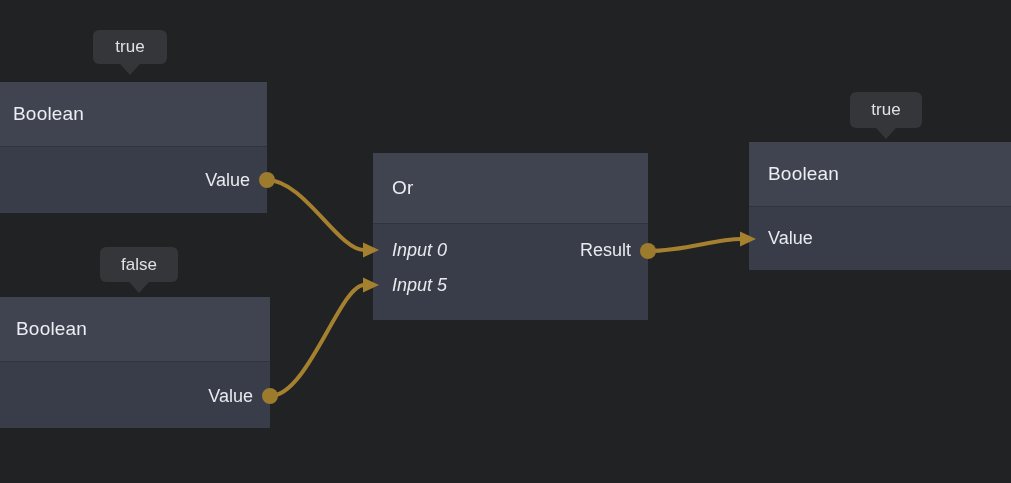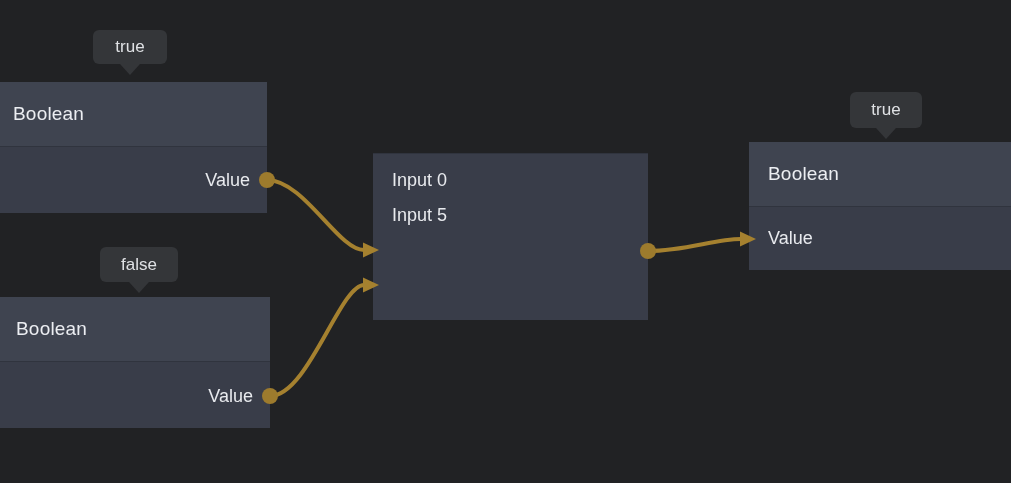--- a/index.html
+++ b/index.html
@@ -35,21 +35,21 @@
   .node-b1{left:-6px;top:82px;width:273px;height:131px;}
   .node-b1 .node-header{height:64px;}
   .node-b1 .node-body{padding-top:16px;}
   .node-b2{left:-3px;top:297px;width:273px;height:131px;}
   .node-b2 .node-header{height:64px;}
   .node-b2 .node-body{padding-top:17px;}
   .node-or{left:373px;top:153px;width:275px;height:167px;}
   .node-or .node-header{height:70px;}
   .node-or .node-body{padding-top:9px;}
   .or-io{display:flex;}
-  .or-in{flex:1 1 auto;}
+  .or-in{flex:1 1 auto;font-style:italic;}
   .or-out{flex:1 1 auto;}
   .node-b4{left:749px;top:142px;width:330px;height:128px;}
   .node-b4 .node-header{height:64px;}
   .node-b4 .node-body{padding-top:14px;}
   
   .badge{position:absolute;}
   .badge-bubble{
     background:var(--tooltip);border-radius:6px;color:#dfe1e4;
     font-size:17px;display:flex;align-items:center;justify-content:center;
     width:100%;height:100%;
@@ -110,28 +110,36 @@
       <span>Boolean</span>
     </div>
     <div class="node-body">
       <div class="port-row out">
         <span>Value</span>
       </div>
     </div>
   </div>
 
   <div class="node node-or">
+    <div class="node-header">
+      <span>Or</span>
+    </div>
     <div class="node-body">
       <div class="or-io">
         <div class="or-in">
           <div class="port-row in">
             <span>Input 0</span>
           </div>
           <div class="port-row in">
             <span>Input 5</span>
+          </div>
+        </div>
+        <div class="or-out">
+          <div class="port-row out">
+            <span>Result</span>
           </div>
         </div>
       </div>
     </div>
   </div>
 
   <div class="node node-b4">
     <div class="node-header">
       <span>Boolean</span>
     </div>

